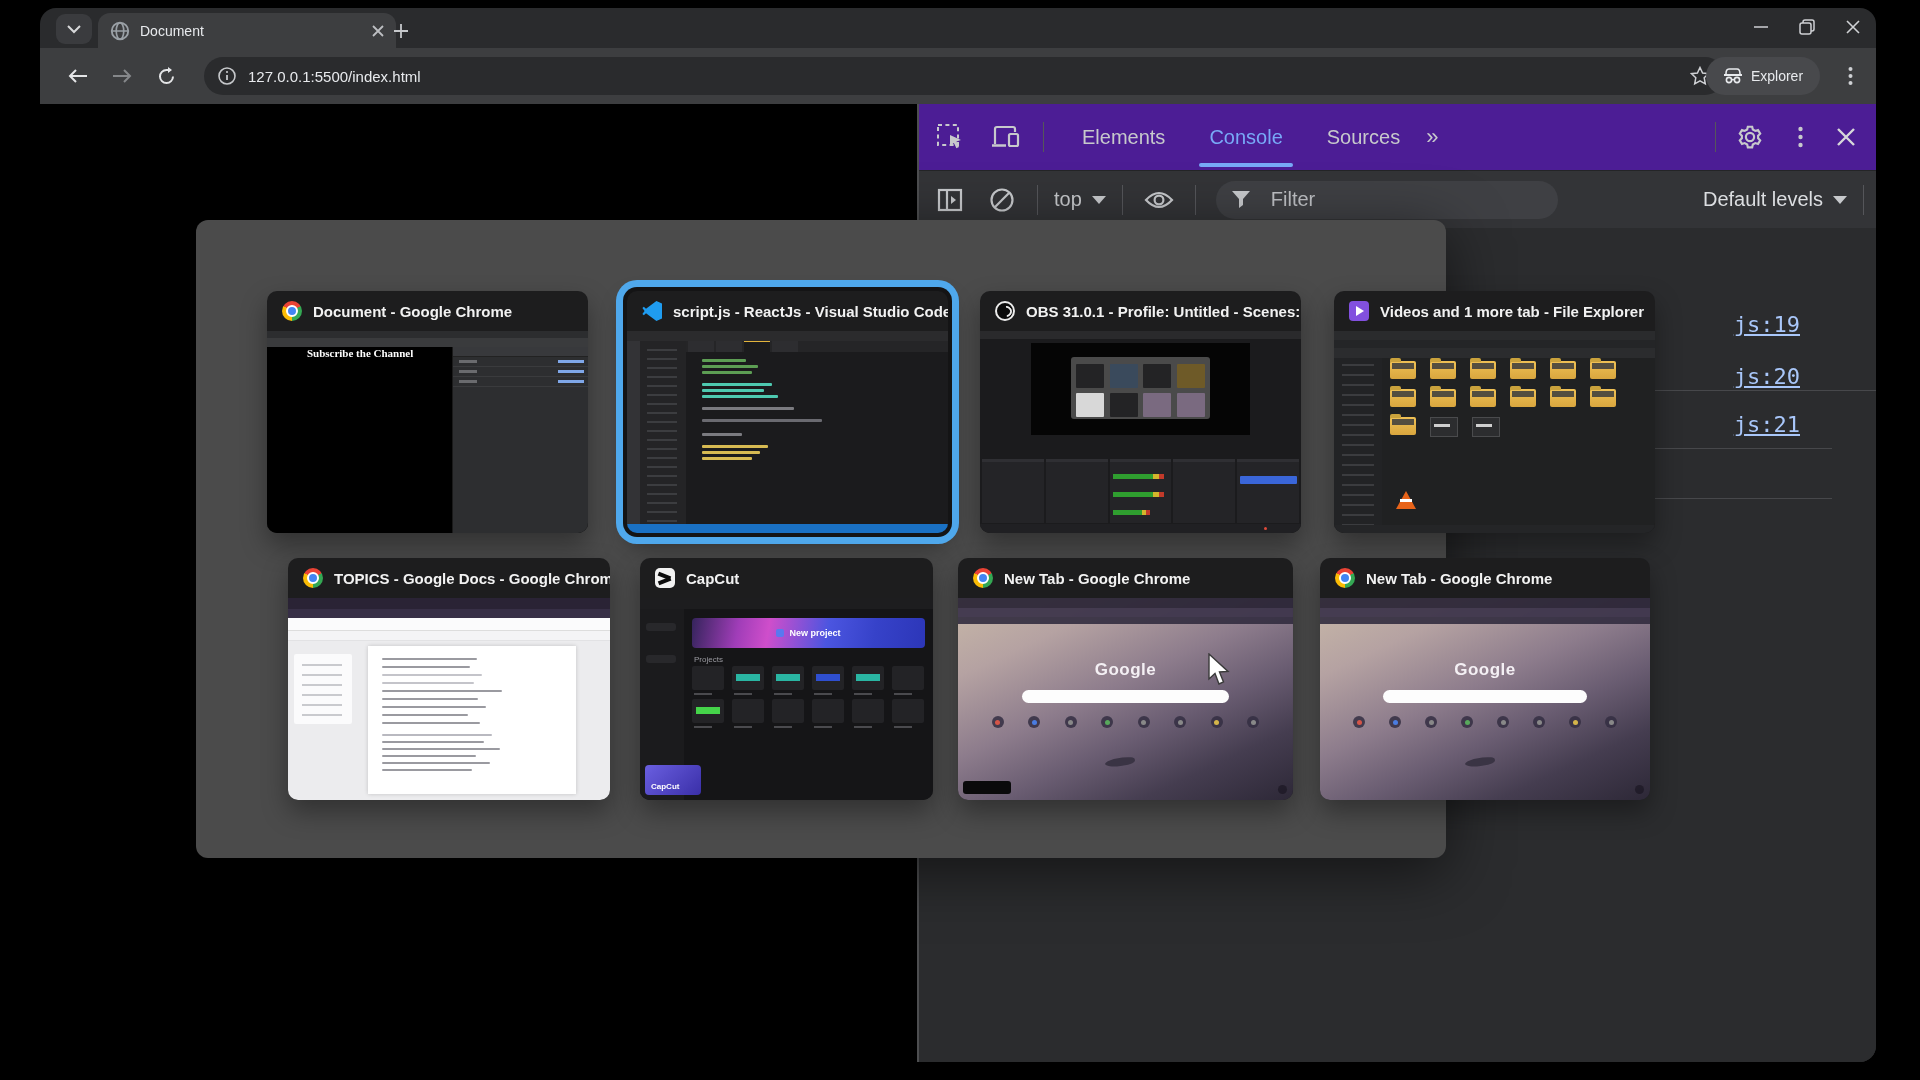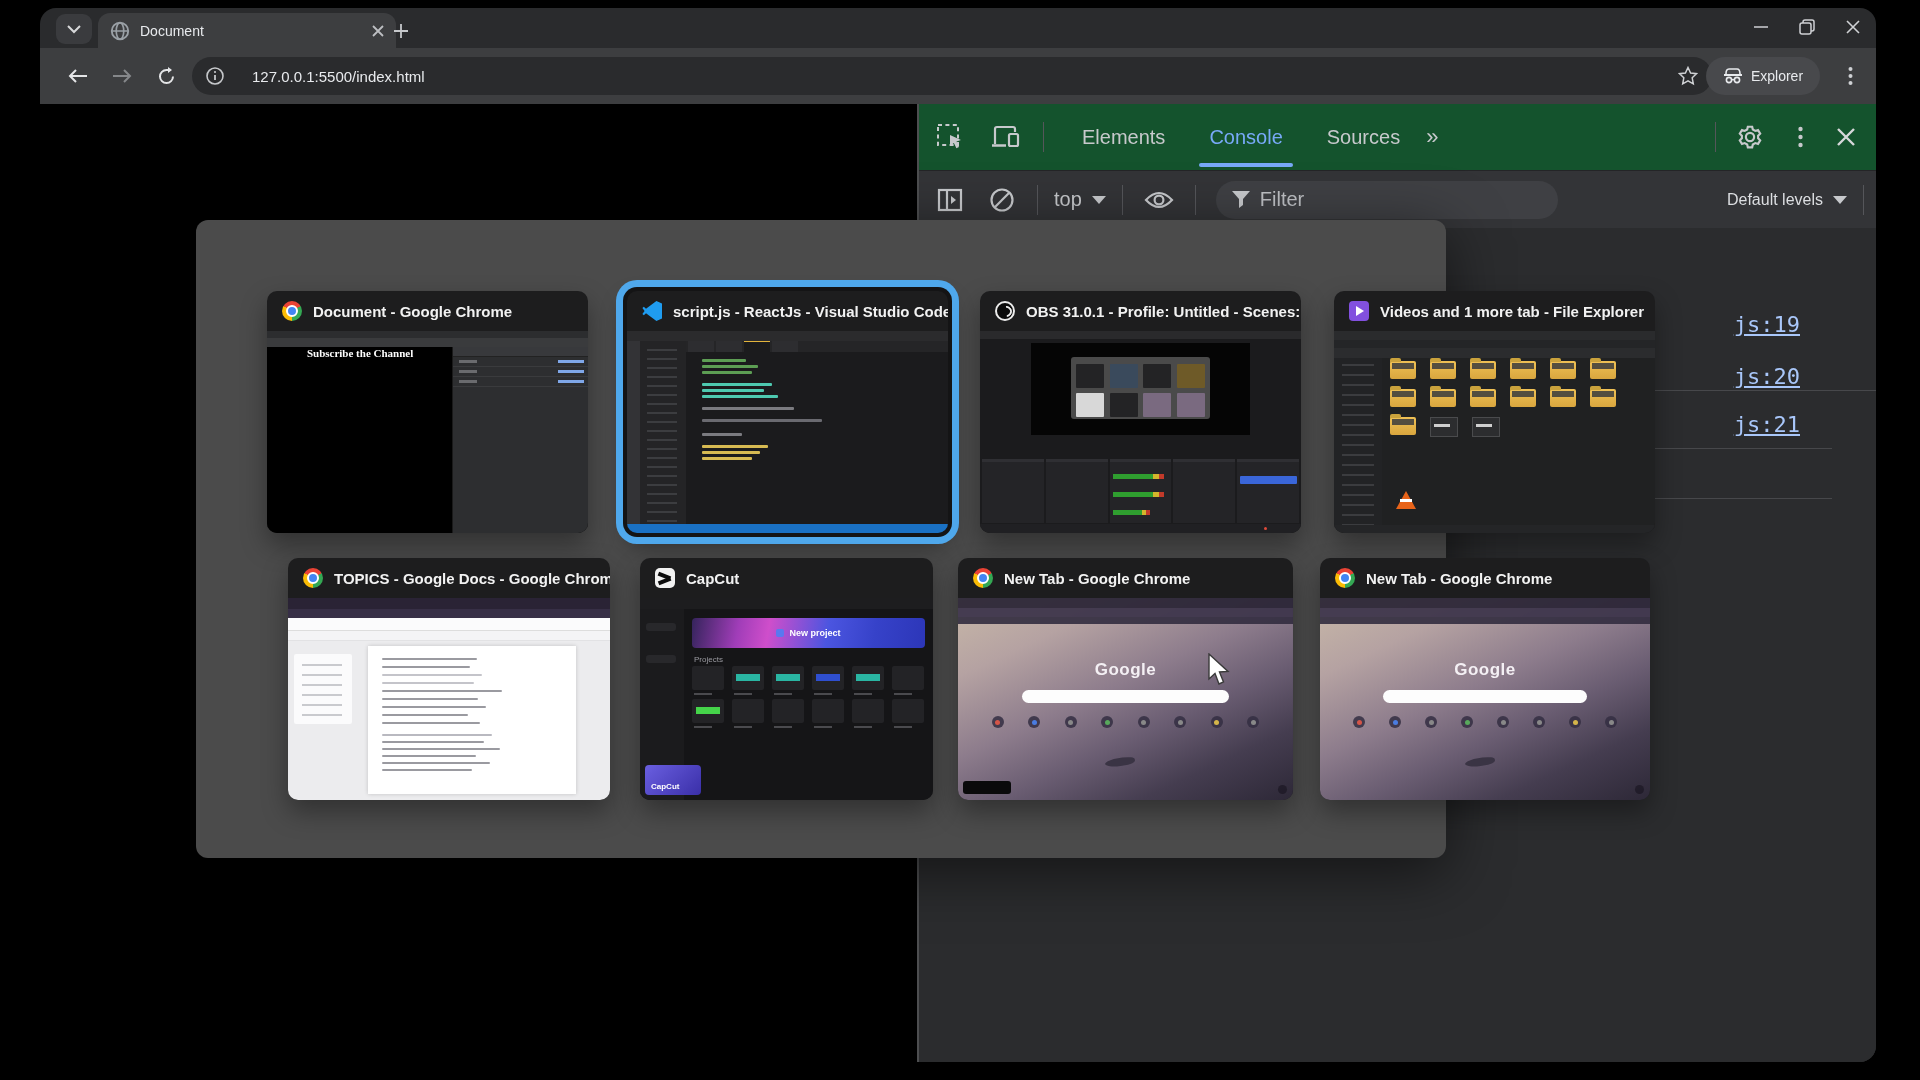--- a/index.html
+++ b/index.html
@@ -14,46 +14,46 @@
     background:#3a3b3e;display:flex;align-items:center;justify-content:center}
   .tab{position:absolute;left:58px;top:5px;width:274px;height:35px;background:#3d3e40;
     border-radius:12px 12px 0 0;display:flex;align-items:center;padding:0 12px;gap:10px}
   .tab-title{color:#e8eaed;font-size:14px;white-space:nowrap;overflow:hidden;flex:1}
   .newtab-btn{position:absolute;left:346px;top:8px;width:30px;height:30px;display:flex;
     align-items:center;justify-content:center}
   .wincontrols{position:absolute;right:14px;top:4px;display:flex;gap:28px;align-items:center;height:30px}
 
   .toolbar{position:absolute;left:0;top:40px;right:0;height:56px;background:#3d3e40}
   .navbtn{position:absolute;top:14px;width:28px;height:28px;display:flex;align-items:center;justify-content:center}
-  .omnibox{position:absolute;left:152px;top:9px;width:1492px;height:38px;background:#2a2b2d;
-    border-radius:19px;display:flex;align-items:center;padding:0 14px;gap:28px}
+  .omnibox{position:absolute;left:164px;top:9px;width:1492px;height:38px;background:#2a2b2d;
+    border-radius:19px;display:flex;align-items:center;padding:0 14px;gap:12px}
   .url{color:#e8eaed;font-size:15px;flex:1}
   .incog{position:absolute;left:1666px;top:9px;width:114px;height:38px;background:#48494c;
     border-radius:19px;display:flex;align-items:center;justify-content:center;gap:8px;
     color:#e8eaed;font-size:14px}
   .kebab{position:absolute;left:1796px;top:14px;width:28px;height:28px;display:flex;
     align-items:center;justify-content:center}
 
   
   .page{position:absolute;left:0;top:96px;width:877px;bottom:0;background:#000}
   .devtools{position:absolute;left:877px;top:96px;right:0;bottom:0;background:#2b2c2e;
     border-left:2px solid #4d4e50}
-  .dt-row1{position:absolute;left:0;right:0;top:0;height:66px;background:#14532d;
+  .dt-row1{position:absolute;left:0;right:0;top:0;height:66px;background:#4c1d95;
     border-bottom:1px solid #242527;display:flex;align-items:center;padding:0 12px;color:#c7c9cc}
   .dt-row2{position:absolute;left:0;right:0;top:67px;height:57px;background:#333437;
     border-bottom:3px solid #b91c1c;display:flex;align-items:center;padding:0 12px;color:#c7c9cc}
   .dt-tab{font-size:20px;padding:0 22px;height:66px;display:flex;align-items:center;position:relative}
   .dt-tab.active{color:#78a9f7}
   .dt-tab.active::after{content:"";position:absolute;left:12px;right:12px;bottom:3px;height:4px;
     border-radius:2px;background:#78a9f7}
   .vdiv{width:1px;height:30px;background:#55565a;margin:0 16px;flex:none}
   .caret{width:0;height:0;border-left:7px solid transparent;border-right:7px solid transparent;
     border-top:8px solid #c7c9cc;display:inline-block;margin-left:10px}
   .filter-pill{width:310px;height:38px;border-radius:19px;background:#3f4044;display:flex;
-    align-items:center;gap:10px;padding:0 16px;margin-left:4px;color:#bfc1c5;font-size:20px}
+    align-items:center;gap:21px;padding:0 16px;margin-left:4px;color:#bfc1c5;font-size:20px}
   .dt-icon{flex:none;display:flex;align-items:center;justify-content:center}
   .console-area{position:absolute;left:0;right:0;top:124px;bottom:0;background:#2b2c2e}
   .sep{position:absolute;left:0;height:1px;background:#47484b}
   .clink{position:absolute;right:76px;font-family:"DejaVu Sans Mono",monospace;font-size:22px;
     color:#a9c7fa;text-decoration:underline}
 
   
   .overlay{position:absolute;left:156px;top:212px;width:1250px;height:638px;background:#4b4b4b;
     border-radius:12px;box-shadow:0 14px 60px rgba(0,0,0,.55)}
   .card{position:absolute;height:242px;border-radius:10px;background:#1d1d1e;
@@ -358,21 +358,21 @@
           </svg>
         </div>
         <div class="vdiv"></div>
         <div class="filter-pill">
           <svg width="18" height="17" viewBox="0 0 18 17">
             <path d="M0,0 H18 L11,8 V14 L7,17 V8 Z" fill="#c7c9cc"></path>
           </svg>
           <span>Filter</span>
         </div>
         <div style="flex:1"></div>
-        <div style="display:flex;align-items:center;font-size:16px;color:#dcdee1">
+        <div style="display:flex;align-items:center;font-size:20px;color:#dcdee1">
           <span>Default levels</span>
             <span class="caret"></span>
         </div>
         <div class="vdiv" style="margin-right:0"></div>
       </div>
 
       <div class="console-area">
         <div class="sep" style="top:162px;right:0"></div>
         <a class="clink" style="top:84px">js:19</a>
         <div class="sep" style="top:220px;right:44px"></div>

